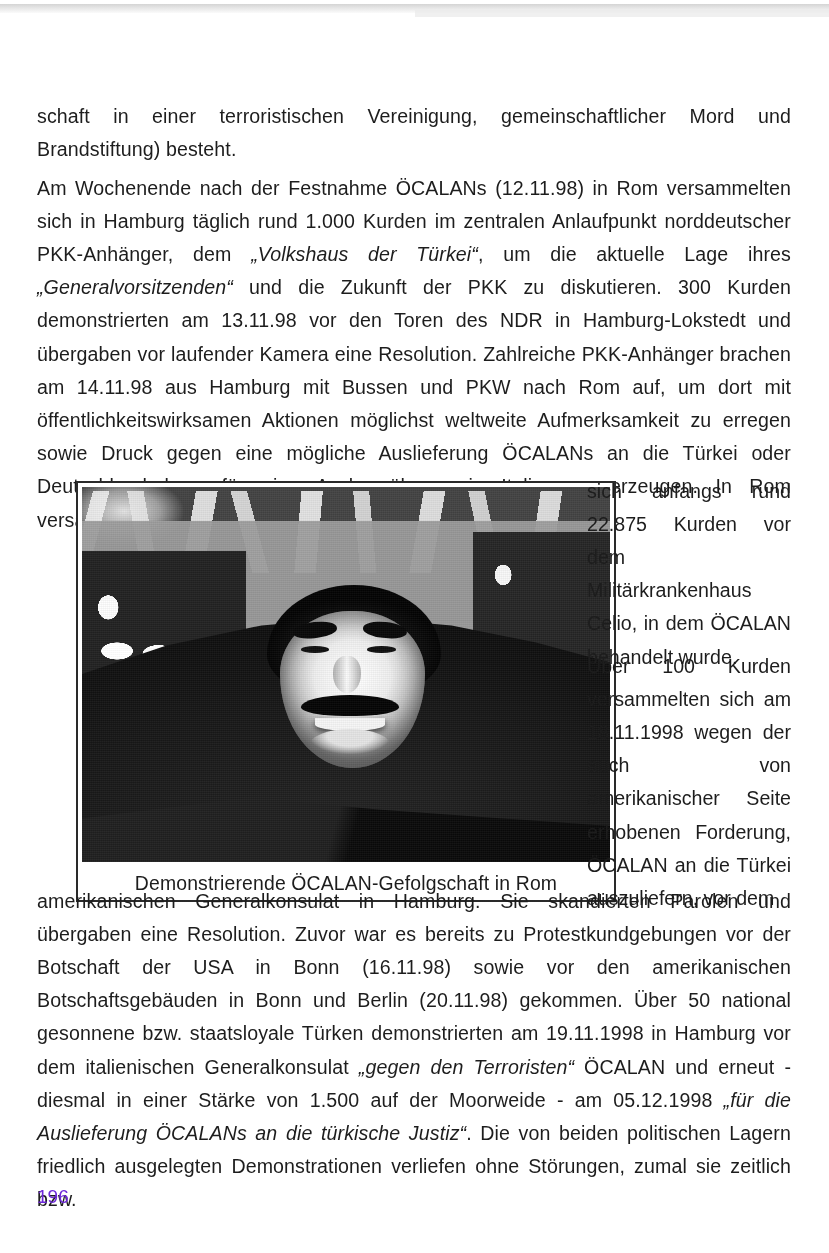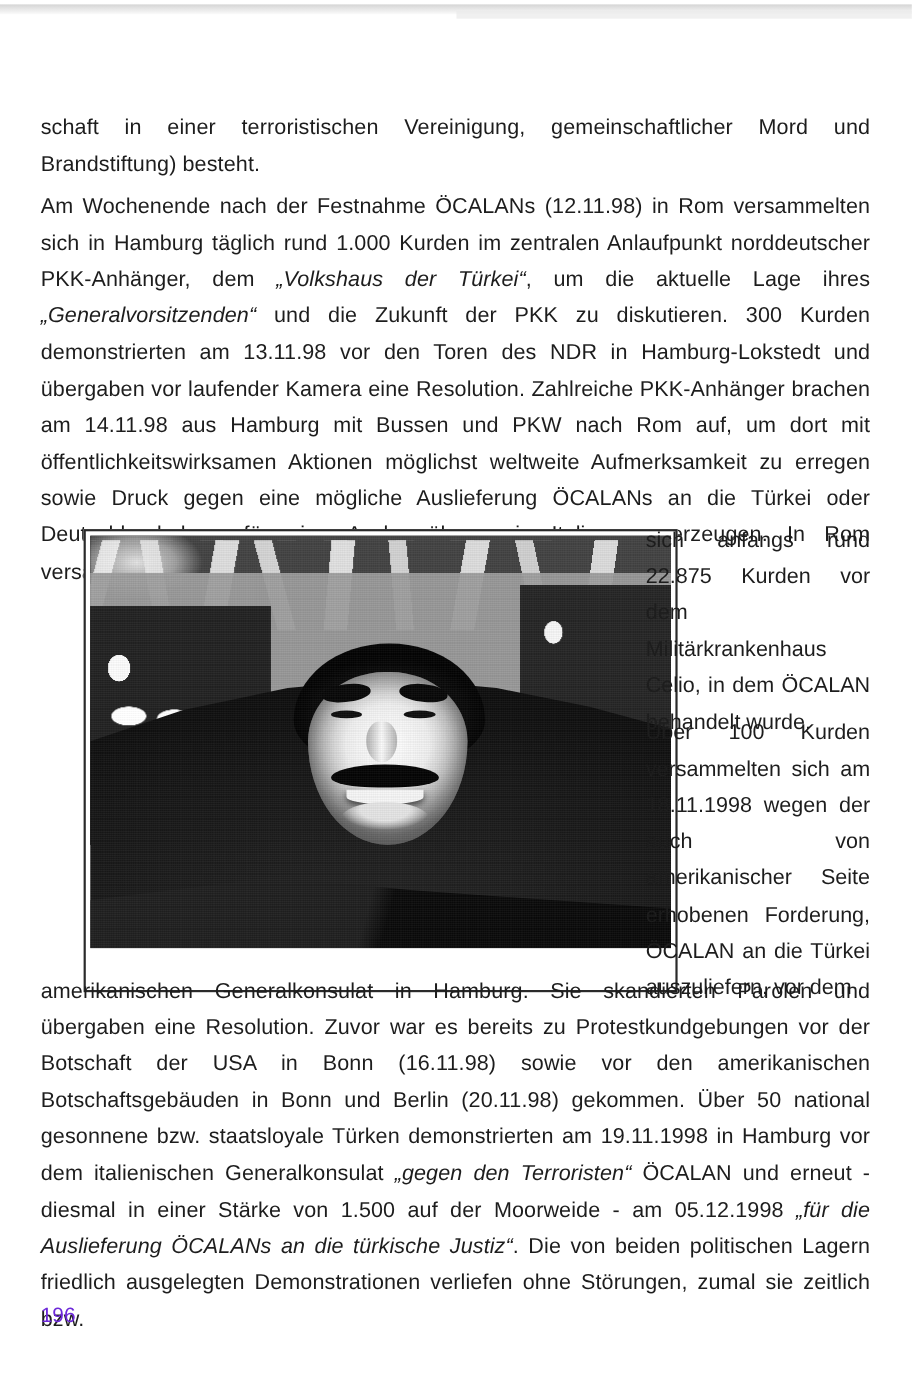--- a/index.html
+++ b/index.html
@@ -316,20 +316,21 @@
       <div class="ph-layer ph-brow-r"></div>
       <div class="ph-layer ph-eye-l"></div>
       <div class="ph-layer ph-eye-r"></div>
       <div class="ph-layer ph-nose"></div>
       <div class="ph-layer ph-mous"></div>
       <div class="ph-layer ph-mouth"></div>
       <div class="ph-layer ph-chin"></div>
       <div class="ph-layer ph-collar"></div>
       <div class="ph-layer ph-grain"></div>
     </div>
+    <figcaption class="figcaption">Demonstrierende ÖCALAN-Gefolgschaft in Rom</figcaption>
   </figure>
 
   <p class="side-col" id="side-para-1">sich anfangs rund 22.875 Kurden vor dem Militärkrankenhaus Celio, in dem ÖCALAN behandelt wurde.</p>
 
   <p class="side-col" id="side-para-2">Über 100 Kurden versammelten sich am 18.11.1998 wegen der auch von amerikanischer Seite erhobenen Forderung, ÖCALAN an die Türkei auszuliefern, vor dem</p>
 
   <p class="body-text" id="para-bottom"><span>amerikanischen Generalkonsulat in Hamburg. Sie skandierten Parolen und übergaben eine Resolution. Zuvor war es bereits zu Protestkundgebungen vor der Botschaft der USA in Bonn (16.11.98) sowie vor den amerikanischen Botschaftsgebäuden in Bonn und Berlin (20.11.98) gekommen. Über 50 national gesonnene bzw. staatsloyale Türken demonstrierten am 19.11.1998 in Hamburg vor dem italienischen Generalkonsulat </span><em>„gegen den Terroristen“</em><span> ÖCALAN und erneut - diesmal in einer Stärke von 1.500 auf der Moorweide - am 05.12.1998 </span><em>„für die Auslieferung ÖCALANs an die türkische Justiz“</em><span>. Die von beiden politischen Lagern friedlich ausgelegten Demonstrationen verliefen ohne Störungen, zumal sie zeitlich bzw.</span></p>
 
   <div id="page-number">196</div>
 

